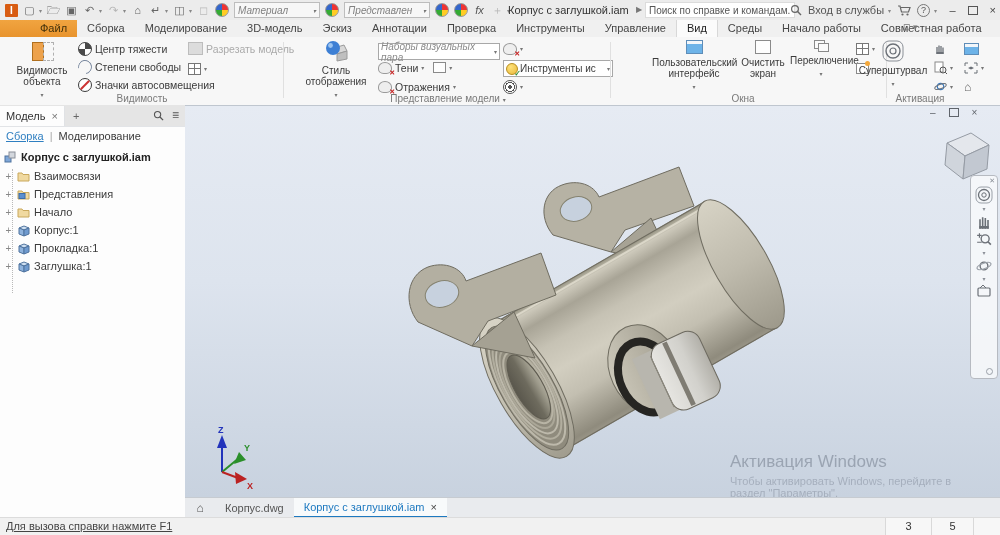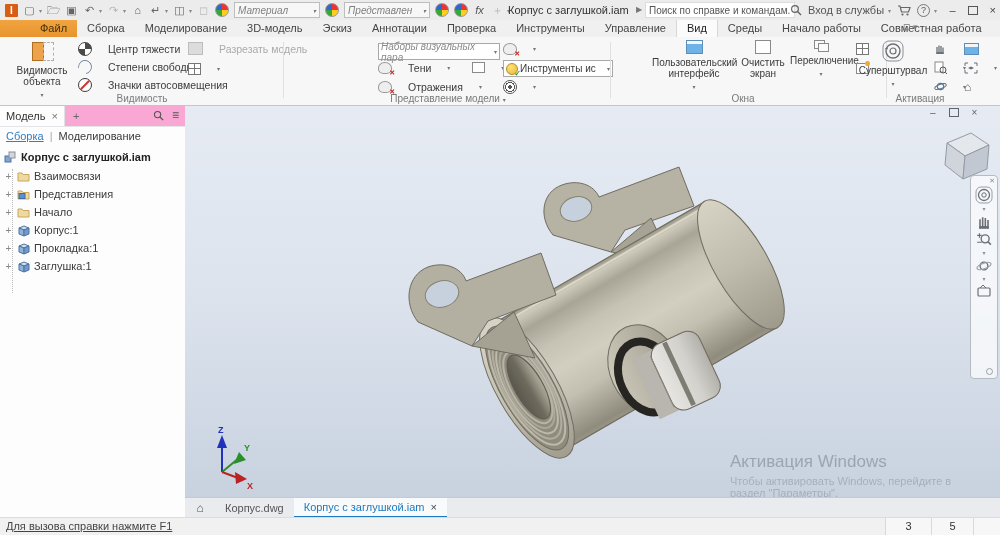--- a/index.html
+++ b/index.html
@@ -36,21 +36,21 @@
   .ribtoggle{position:absolute;left:903px;top:2px;color:#777;font-size:9px;}
   
   .ribbon{position:absolute;left:0;top:37px;width:1000px;height:68px;background:#f7f7f7;
           border-bottom:1px solid #c9ced4;font-size:10.5px;}
   .rpanel{position:absolute;top:0;height:68px;}
   .plabel{position:absolute;bottom:1px;left:0;right:0;text-align:center;color:#7a7a7a;font-size:10px;}
   .vsep{position:absolute;top:5px;height:56px;width:1px;background:#e0e0e0;}
   .bigbtn{position:absolute;text-align:center;color:#3b3b3b;}
   .bigbtn .blabel{font-size:10px;line-height:11px;margin-top:1px;}
   .caret{font-size:6px;color:#777;}
-  .rrow{position:absolute;display:flex;align-items:center;gap:16px;white-space:nowrap;height:15px;}
+  .rrow{position:absolute;display:flex;align-items:center;gap:3px;white-space:nowrap;height:15px;}
   .rrow.dis{color:#ababab;}
   .rcombo{display:flex;align-items:center;background:#fff;border:1px solid #a8a8a8;height:15px;
           padding:0 2px;gap:2px;}
   .rcombo .ctext{flex:1;font-size:10px;}
   .rcombo .ital{font-style:italic;color:#8a8a8a;}
   
   .ic{display:inline-block;position:relative;}
   .ic-visobj{width:22px;height:22px;position:relative;margin:0 auto;}
   .ic-visobj .solid{position:absolute;left:1px;top:2px;width:10px;height:17px;background:#eda24c;border:1px solid #b06f1e;}
   .ic-visobj .dash{position:absolute;left:12px;top:2px;width:9px;height:17px;border:1px dashed #b0b0b0;}
@@ -77,21 +77,21 @@
   .ic-lampx{width:12px;height:10px;border-radius:50% 50% 40% 40%;border:1px solid #9a9a9a;background:#eee;}
   .mark-red::after{content:"✕";position:absolute;right:-4px;bottom:-4px;color:#c62323;font-size:7px;font-weight:bold;}
   .mark-grn::after{content:"✓";position:absolute;right:-4px;bottom:-4px;color:#2e8b2e;font-size:8px;font-weight:bold;}
   .ic-target{width:12px;height:12px;border-radius:50%;border:1px solid #555;
              background:radial-gradient(circle,#555 0 2px,#fff 2px 4px,#555 4px 5px,#fff 5px);}
   .ic-hand{width:12px;height:12px;}
   .ic-home{font-size:12px;color:#666;line-height:12px;}
   
   .browser{position:absolute;left:0;top:105px;width:185px;height:412px;background:#fdfdfd;
            border-right:1px solid #c9ced4;}
-  .bheader{position:absolute;left:0;top:0;width:185px;height:21px;background:#f9a8d4;
+  .bheader{position:absolute;left:0;top:0;width:185px;height:21px;background:#e5e5e5;
            display:flex;align-items:center;border-bottom:1px solid #e2e4e7;}
   .btab{background:#fdfdfd;height:20px;display:flex;align-items:center;padding:0 6px;gap:6px;
         border-right:1px solid #e0e2e5;color:#333;}
   .bplus{margin-left:8px;color:#666;}
   .bhicons{position:absolute;right:6px;top:3px;display:flex;gap:8px;align-items:center;color:#555;}
   .subtabs{position:absolute;left:0;top:22px;height:18px;display:flex;align-items:center;gap:6px;padding-left:6px;}
   .linkblue{color:#2f7fc1;text-decoration:underline;}
   .subsep{color:#aaa;}
   .tree{position:absolute;left:0;top:42px;right:0;bottom:0;}
   .guide{position:absolute;left:12px;top:22px;height:124px;border-left:1px dotted #b9b9b9;}
@@ -235,20 +235,30 @@
       </div>
       <div class="rrow" style="left:188px;top:24px">
         <span class="ic ic-grid4"></span>
         <span class="caret">▾</span>
       </div>
       <div class="plabel">Видимость</div>
       <div class="vsep" style="left:283px"></div>
     </div>
 
     <div class="rpanel" style="left:285px;width:326px">
+      <div class="bigbtn" style="left:18px;top:3px;width:66px">
+        <svg width="24" height="22" viewBox="0 0 24 22">
+          <polygon points="10,8 20,5 23,11 13,14" fill="#d8d8d8" stroke="#9a9a9a"></polygon>
+          <polygon points="13,14 23,11 23,19 13,21" fill="#bfbfbf" stroke="#9a9a9a"></polygon>
+          <circle cx="9" cy="8" r="7" fill="#3d7fd4"></circle>
+          <circle cx="6.5" cy="5.5" r="2.4" fill="#9cc4f0"></circle>
+        </svg>
+        <div class="blabel">Стиль отображения</div>
+        <span class="caret">▾</span>
+      </div>
       <div class="rcombo" style="position:absolute;left:93px;top:6px;width:116px">
         <span class="ctext ital">Наборы визуальных пара</span>
         <span class="caret">▾</span>
       </div>
       <div class="rrow" style="left:218px;top:4px">
         <span class="ic ic-lampx mark-red"></span>
         <span class="caret">▾</span>
       </div>
       <div class="rrow" style="left:93px;top:23px">
         <span class="ic ic-lampx mark-red"></span>

